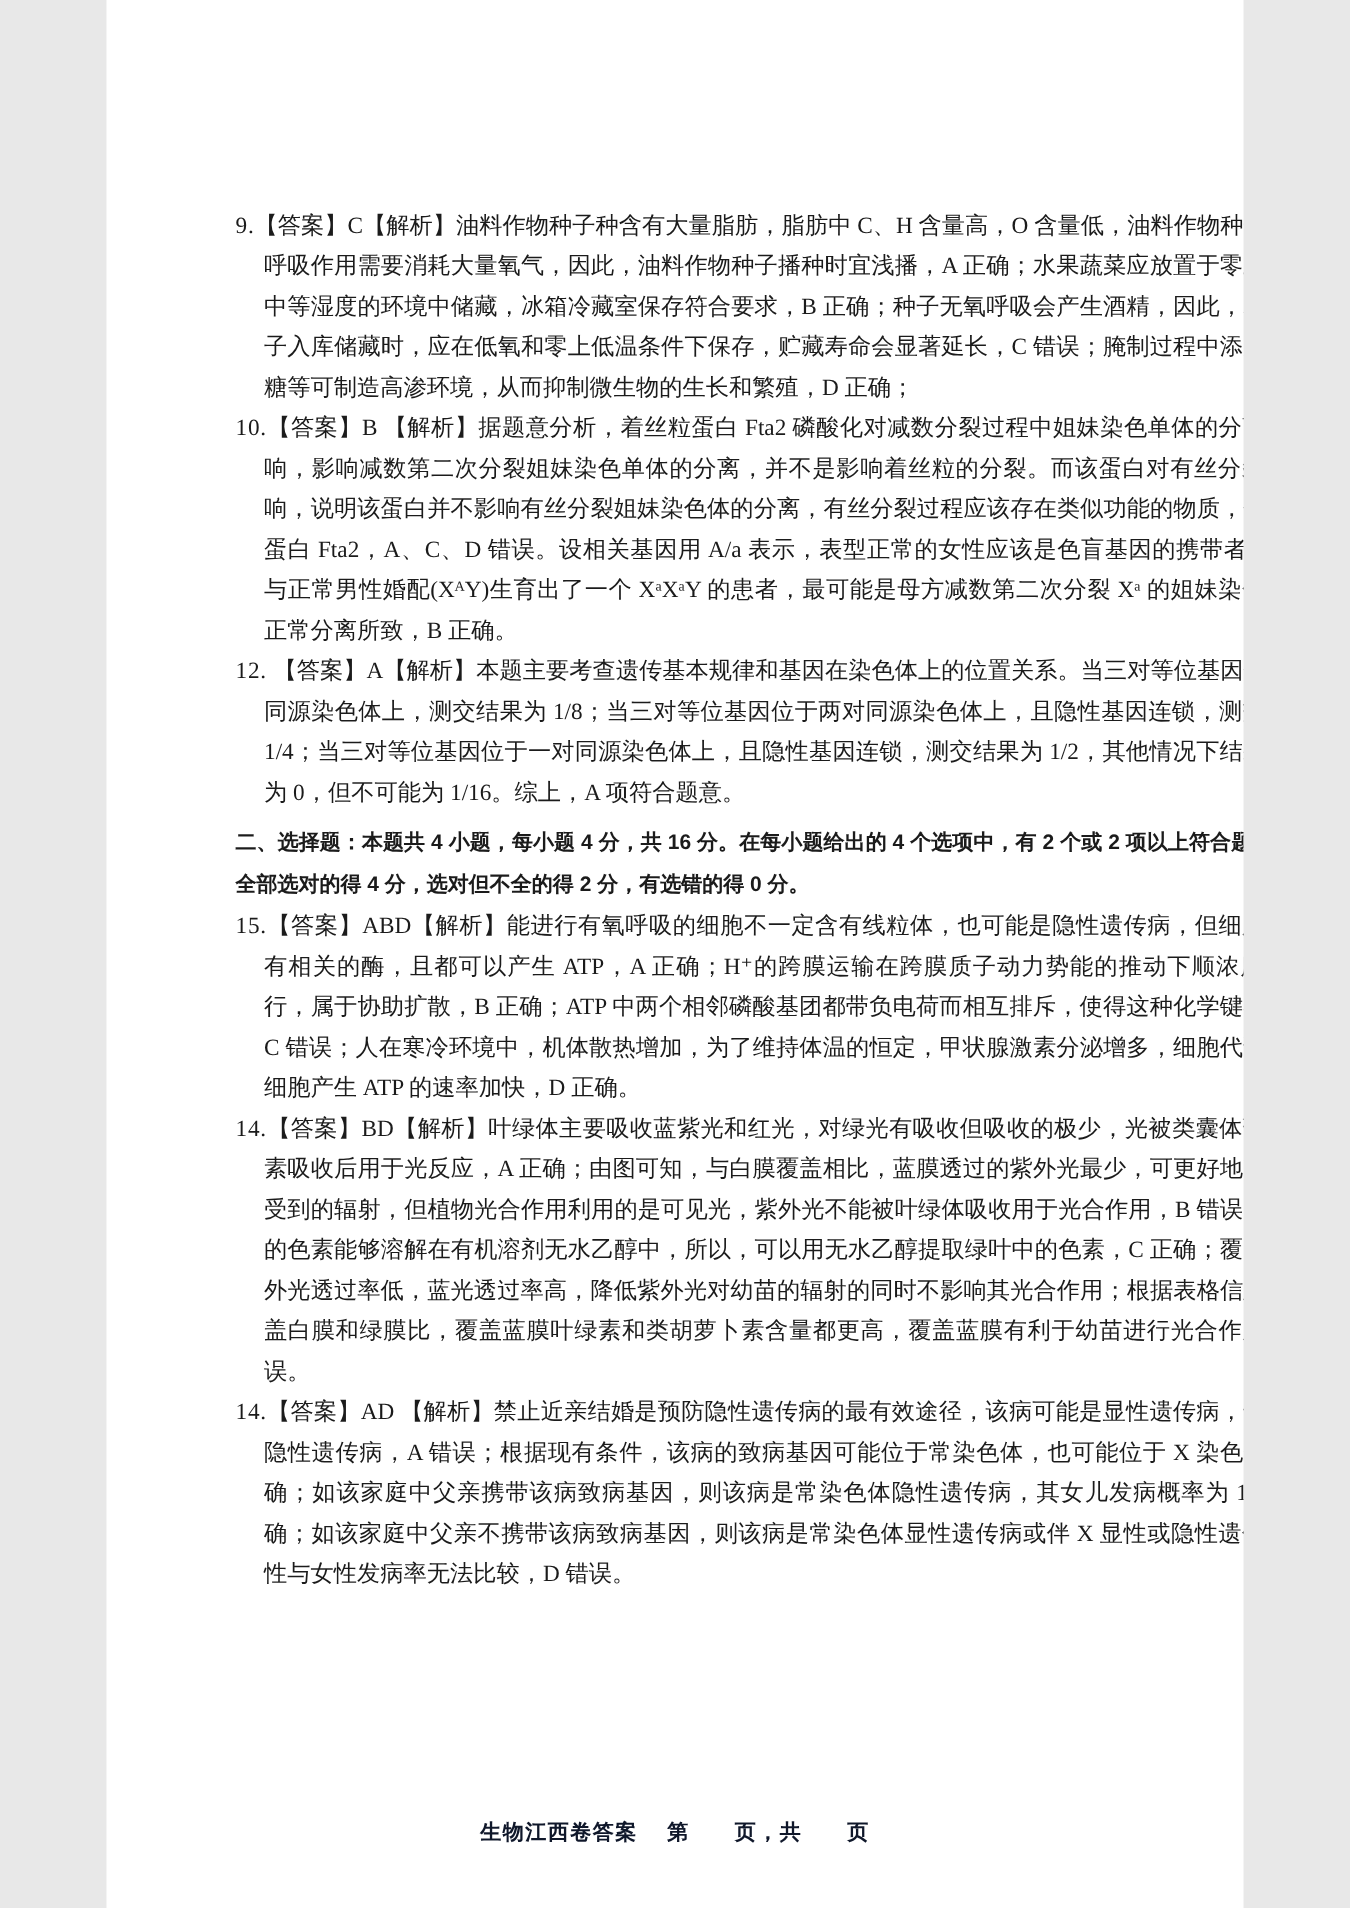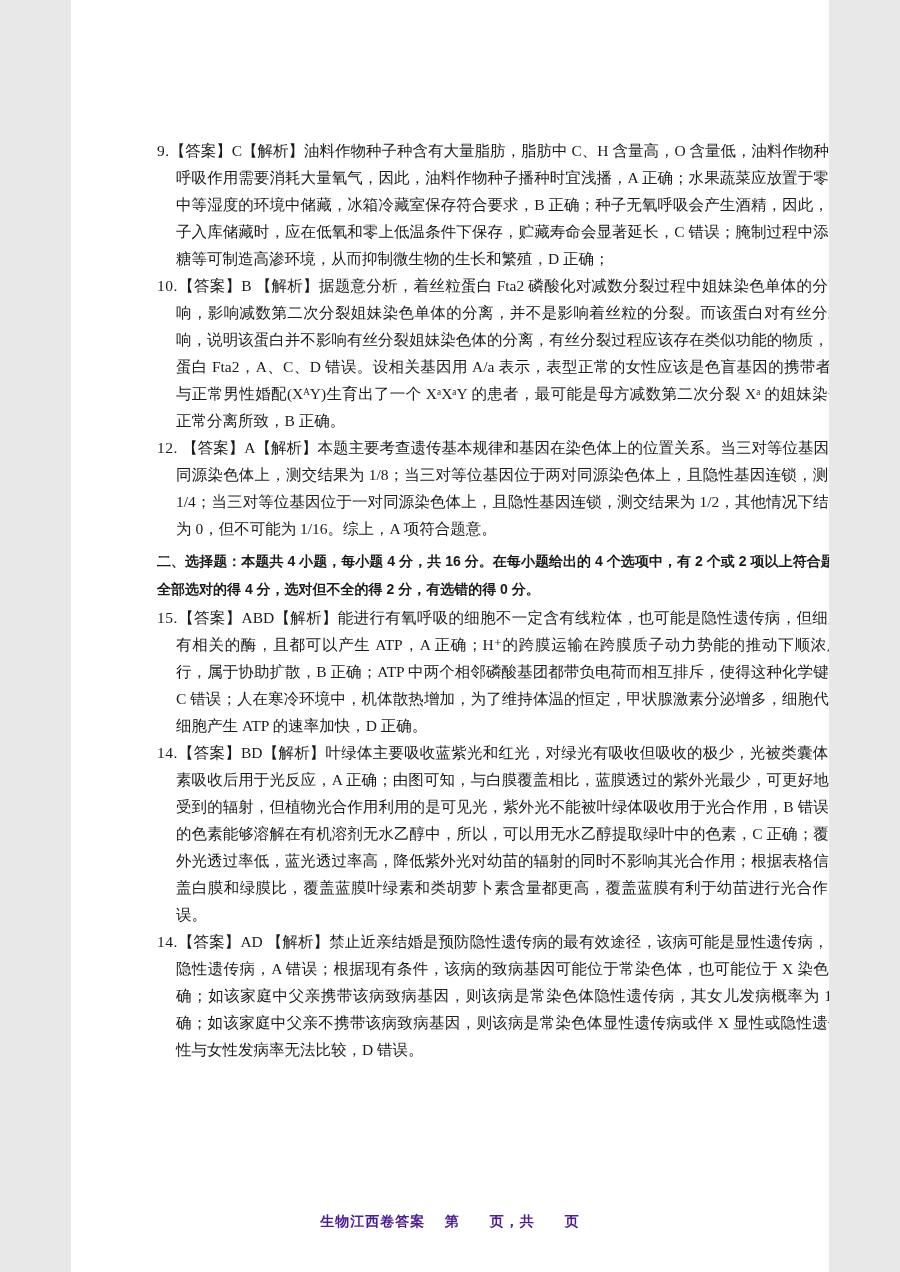--- a/index.html
+++ b/index.html
@@ -42,21 +42,21 @@
   }
   .footer {
     position: absolute;
     left: 0;
     right: 0;
     top: 1213px;
     text-align: center;
     font-family: "Liberation Sans", "DejaVu Sans", sans-serif;
     font-weight: bold;
     font-size: 14px;
-    color: #4c1d95;
+    color: #0f172a;
     letter-spacing: 1px;
   }
   .footer .pages { margin-left: 1.4em; }
 </style>
 </head>
 <body>
 
 <div class="page">
   <main class="content">
 

